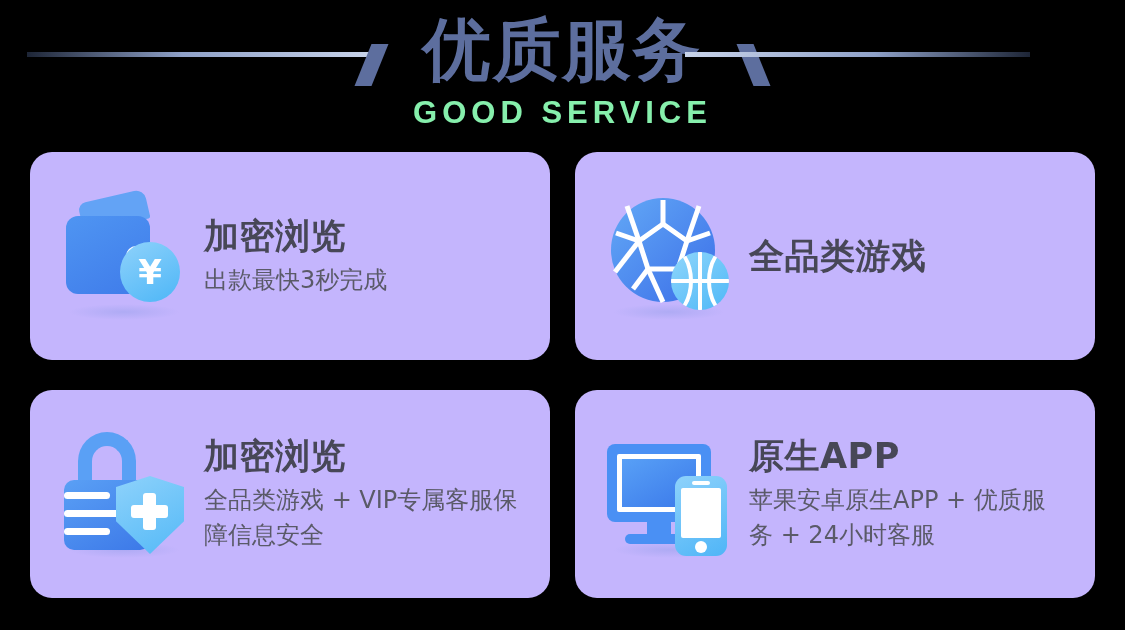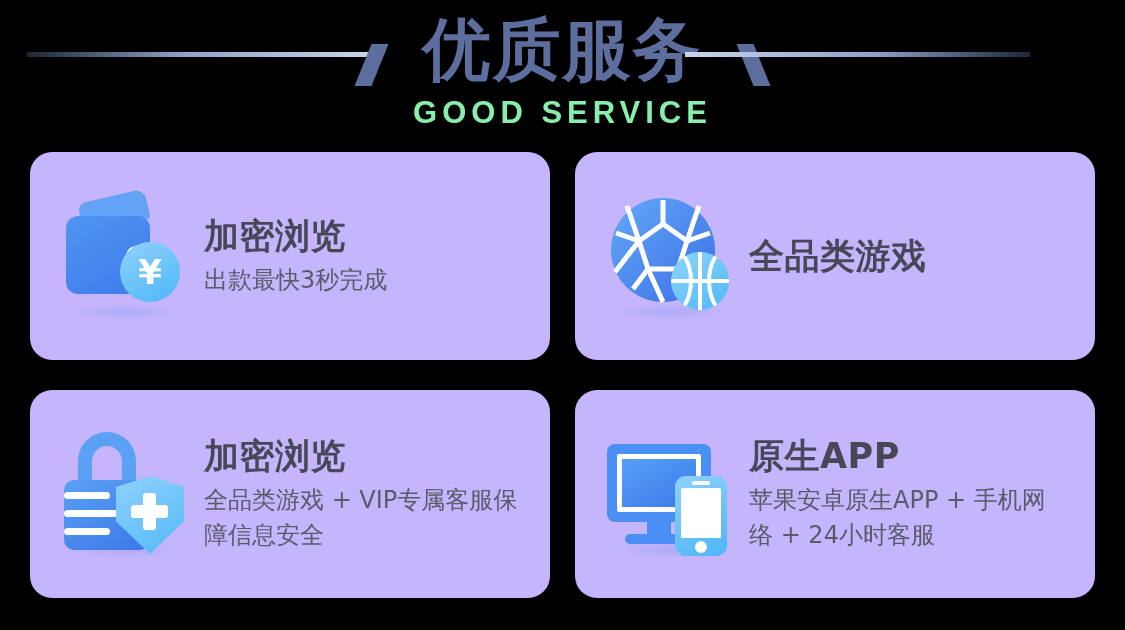--- a/index.html
+++ b/index.html
@@ -410,17 +410,17 @@
       <div class="mn-screen"></div>
       <div class="mn-neck"></div>
       <div class="mn-base"></div>
       <div class="ph-body"></div>
       <div class="ph-screen"></div>
       <div class="ph-speaker"></div>
       <div class="ph-home"></div>
     </div>
     <div class="card-text">
       <div class="card-title">原生APP</div>
-      <div class="card-desc">苹果安卓原生APP + 手机网络 + 24小时客服</div>
+      <div class="card-desc">苹果安卓原生APP + 优质服务 + 24小时客服</div>
     </div>
   </div>
 
 </div>
 
 </body></html>

